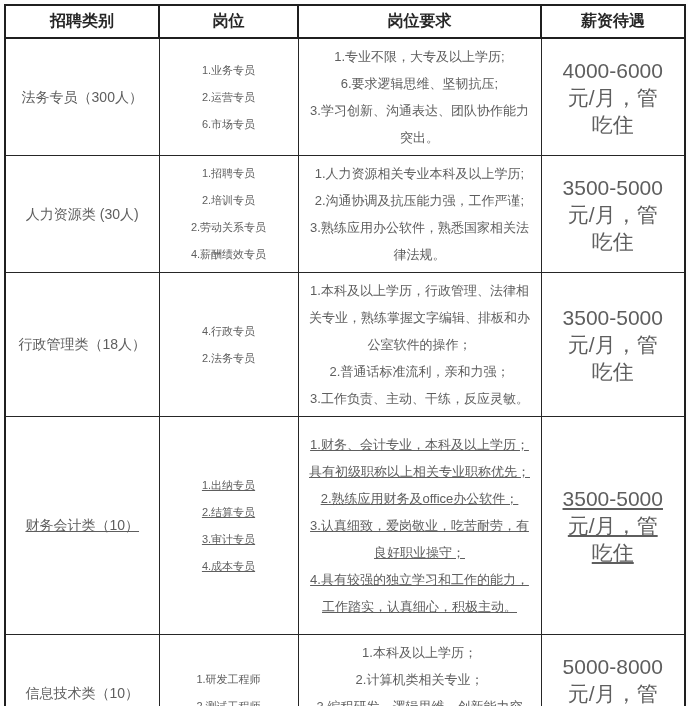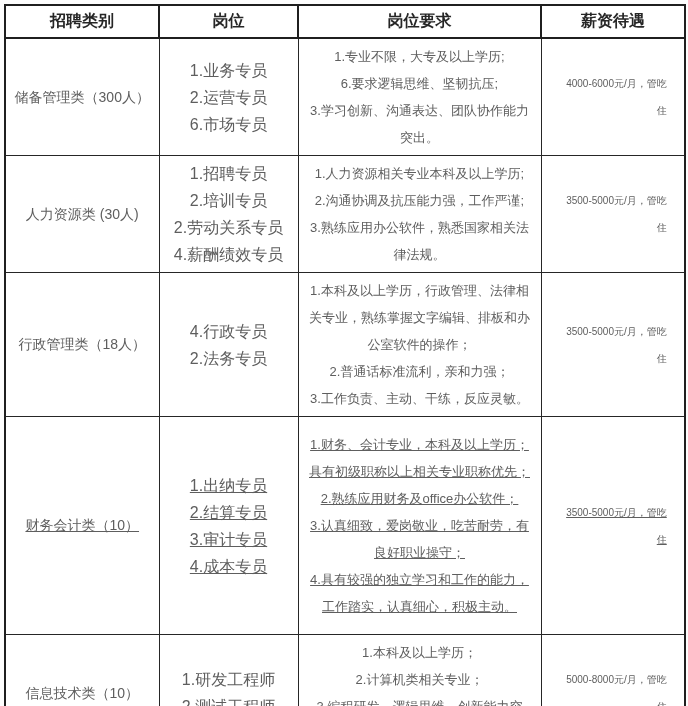--- a/index.html
+++ b/index.html
@@ -44,23 +44,23 @@
     line-height: 27px;
     padding: 4px 5px;
     box-sizing: border-box;
   }
   tbody tr:nth-child(1) td { height: 113px; }
   tbody tr:nth-child(2) td { height: 110px; }
   tbody tr:nth-child(3) td { height: 142px; margin-top: 40px; }
   tbody tr:nth-child(4) td { height: 218px; text-decoration: underline; }
   tbody tr:nth-child(5) td { height: 77px; }
   td.cat { font-size: 14px; }
-  td.pos { font-size: 16px; }
+  td.pos { font-size: 11px; }
   td.req { font-size: 13px; padding: 4px 6px; }
-  td.sal { font-size: 10px; text-align: right; }
+  td.sal { font-size: 21px; }
   .sal-inner {
     max-width: 108px;
     margin: 0 auto;
     word-break: normal;
     overflow-wrap: normal;
   }
 </style>
 </head>
 <body>
 
@@ -75,21 +75,21 @@
     <thead>
       <tr>
         <th>招聘类别</th>
         <th>岗位</th>
         <th>岗位要求</th>
         <th>薪资待遇</th>
       </tr>
     </thead>
     <tbody>
       <tr>
-        <td class="cat">储备管理类（300人）</td>
+        <td class="cat">法务专员（300人）</td>
         <td class="pos">
           <div>1.业务专员</div>
           <div>2.运营专员</div>
           <div>6.市场专员</div>
         </td>
         <td class="req">
           <div>1.专业不限，大专及以上学历;</div>
           <div>6.要求逻辑思维、坚韧抗压;</div>
           <div>3.学习创新、沟通表达、团队协作能力突出。</div>
         </td>

